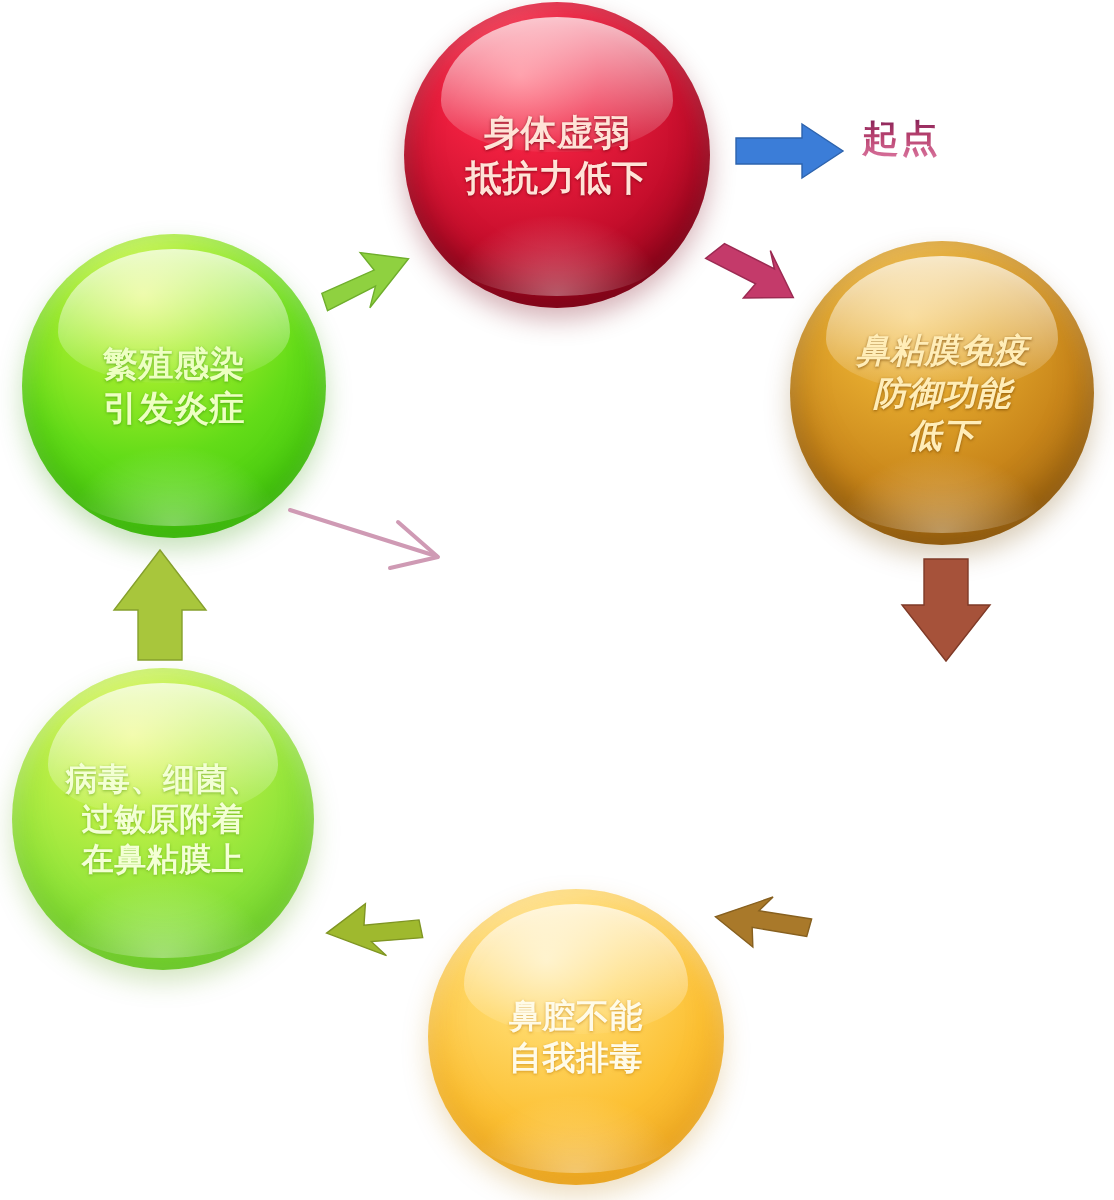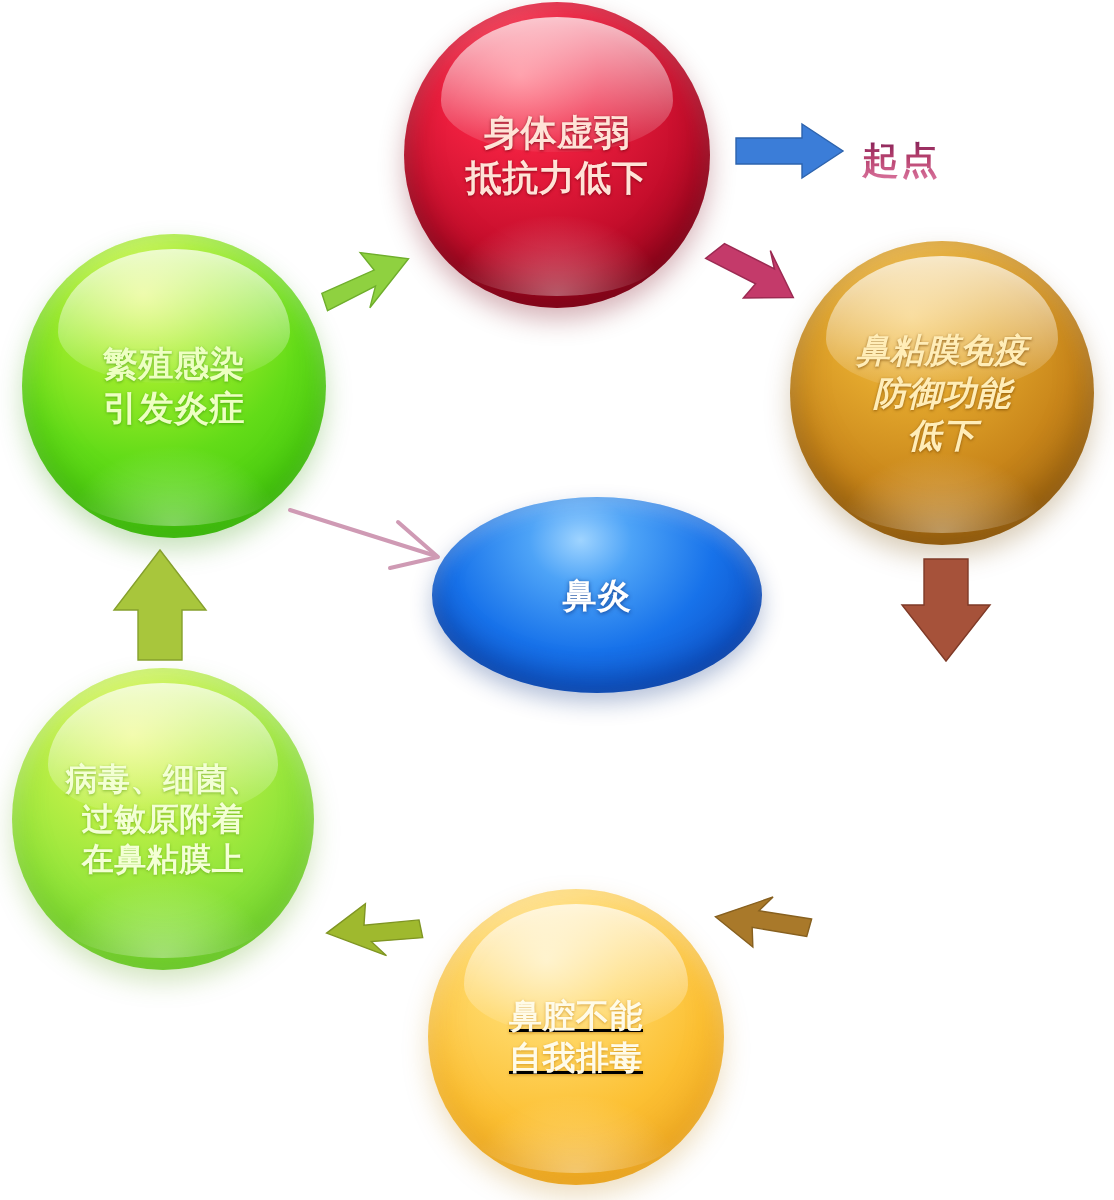--- a/index.html
+++ b/index.html
@@ -94,21 +94,20 @@
     box-shadow: 0 12px 26px rgba(170,110,0,0.28), inset 0 -18px 34px rgba(190,110,0,0.42), inset 0 10px 20px rgba(255,255,255,0.30);
   }
   #node-orange .label { color: #fff6d2; font-size: 33px; text-shadow: 0 1px 3px rgba(180,105,0,0.70); }
 
   
   #node-amber {
     left: 428px; top: 889px; width: 296px; height: 296px;
     background:
       radial-gradient(circle at 40% 24%, #ffeaa8 0%, #ffd765 26%, #fcc033 58%, #f0a821 86%, #e49a18 100%);
     box-shadow: 0 12px 26px rgba(190,130,20,0.26), inset 0 -18px 34px rgba(210,140,20,0.36), inset 0 10px 20px rgba(255,255,255,0.34);
-    text-decoration: underline;
   }
   #node-amber .label { color: #fffbe8; font-size: 33px; text-shadow: 0 1px 3px rgba(190,125,10,0.62); }
 
   
   #node-ltgreen {
     left: 12px; top: 668px; width: 302px; height: 302px;
     background:
       radial-gradient(circle at 40% 22%, #e8f96a 0%, #c2f148 24%, #93e53a 56%, #6dd430 86%, #5cc72b 100%);
     box-shadow: 0 12px 26px rgba(90,160,20,0.26), inset 0 -18px 34px rgba(80,160,20,0.32), inset 0 10px 20px rgba(255,255,255,0.34);
   }
@@ -146,21 +145,21 @@
   .arrow {
     position: absolute;
     z-index: 4;
   }
   .arrow svg { display: block; overflow: visible; }
 
   
   #start-label {
     position: absolute;
     left: 862px;
-    top: 136px;
+    top: 114px;
     z-index: 5;
     font-size: 37px;
     font-weight: 700;
     letter-spacing: 2px;
     background: linear-gradient(to bottom, #7a1a52 0%, #b8426f 45%, #e07fa8 100%);
     -webkit-background-clip: text;
     background-clip: text;
     color: #a53a6b;
     -webkit-text-fill-color: transparent;
     user-select: none;
@@ -245,19 +244,16 @@
     <span class="label">繁殖感染
 引发炎症</span>
   </div>
 
   <div class="node sphere" id="node-ltgreen">
     <span class="label">病毒、细菌、
 过敏原附着
 在鼻粘膜上</span>
   </div>
 
-  <div class="node" id="node-blue">
-    <span class="label">鼻炎</span>
-  </div>
 
   <div id="start-label">起点</div>
 
 </div>
 
 </body></html>

